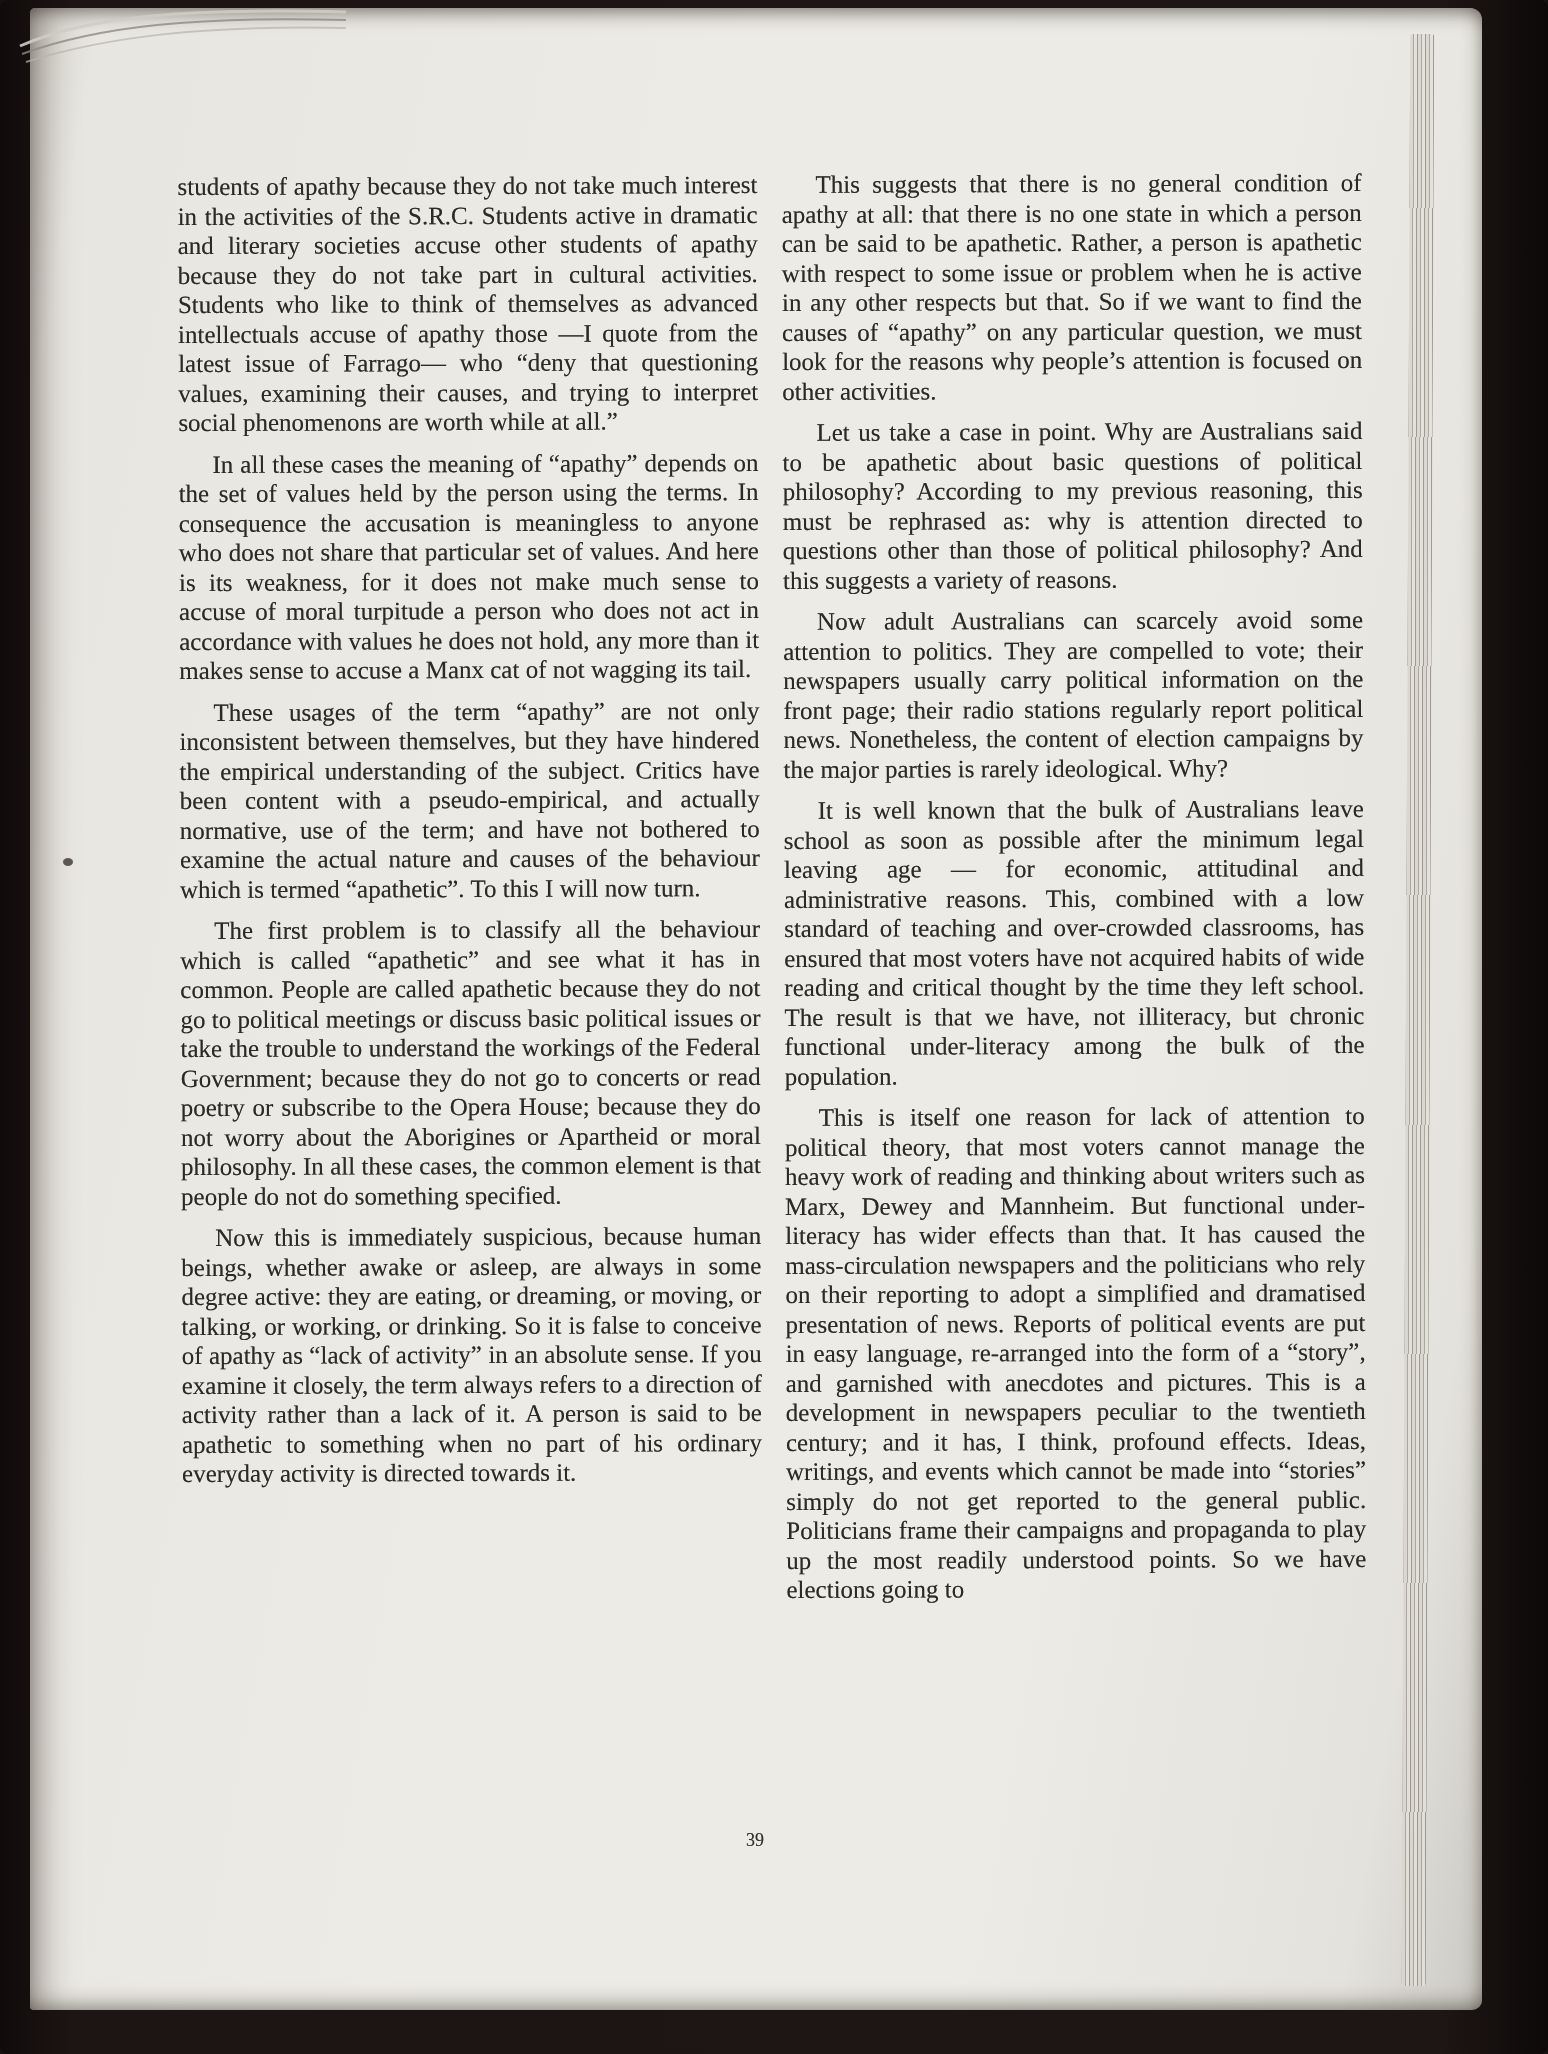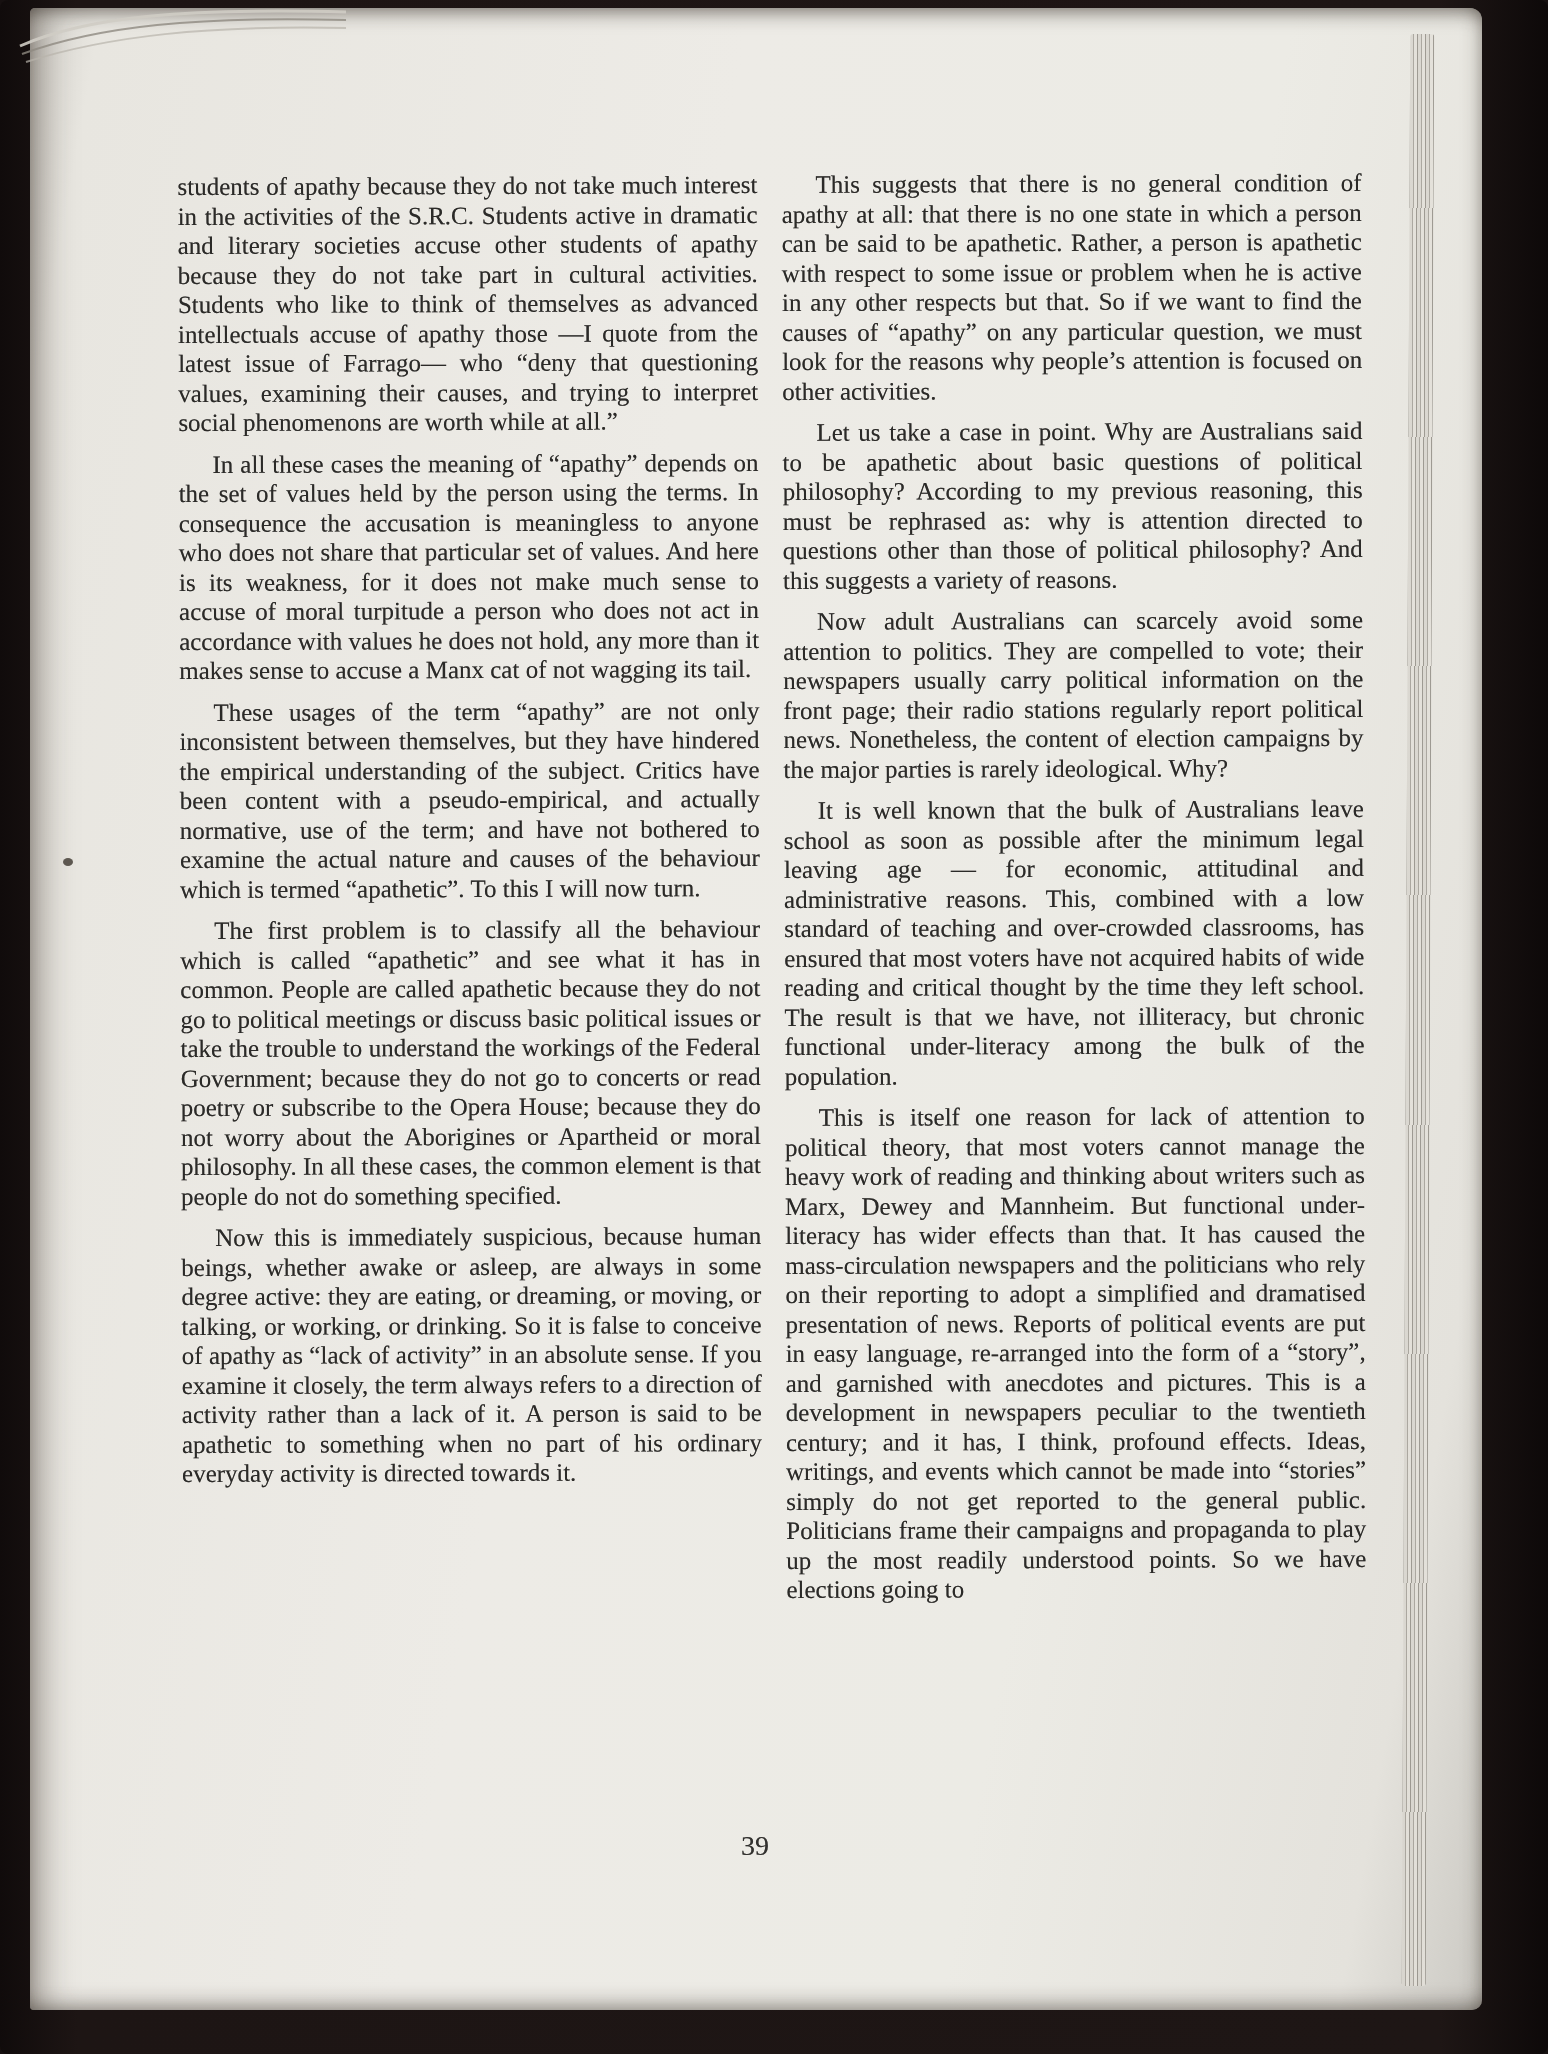--- a/index.html
+++ b/index.html
@@ -72,21 +72,21 @@
   .col p {
     margin: 0 0 12px 0;
     text-indent: 34px;
   }
   .col p.no-indent { text-indent: 0; }
   .page-number {
     position: absolute;
     left: 150px; top: 1822px;
     width: 1150px;
     text-align: center;
-    font-size: 28px;
+    font-size: 18px;
     color: #32312f;
     text-shadow: 0 0 .4px rgba(43,42,40,.5);
   }
 </style>
 </head>
 <body>
 
 <div class="photo">
 
   <div class="page">

